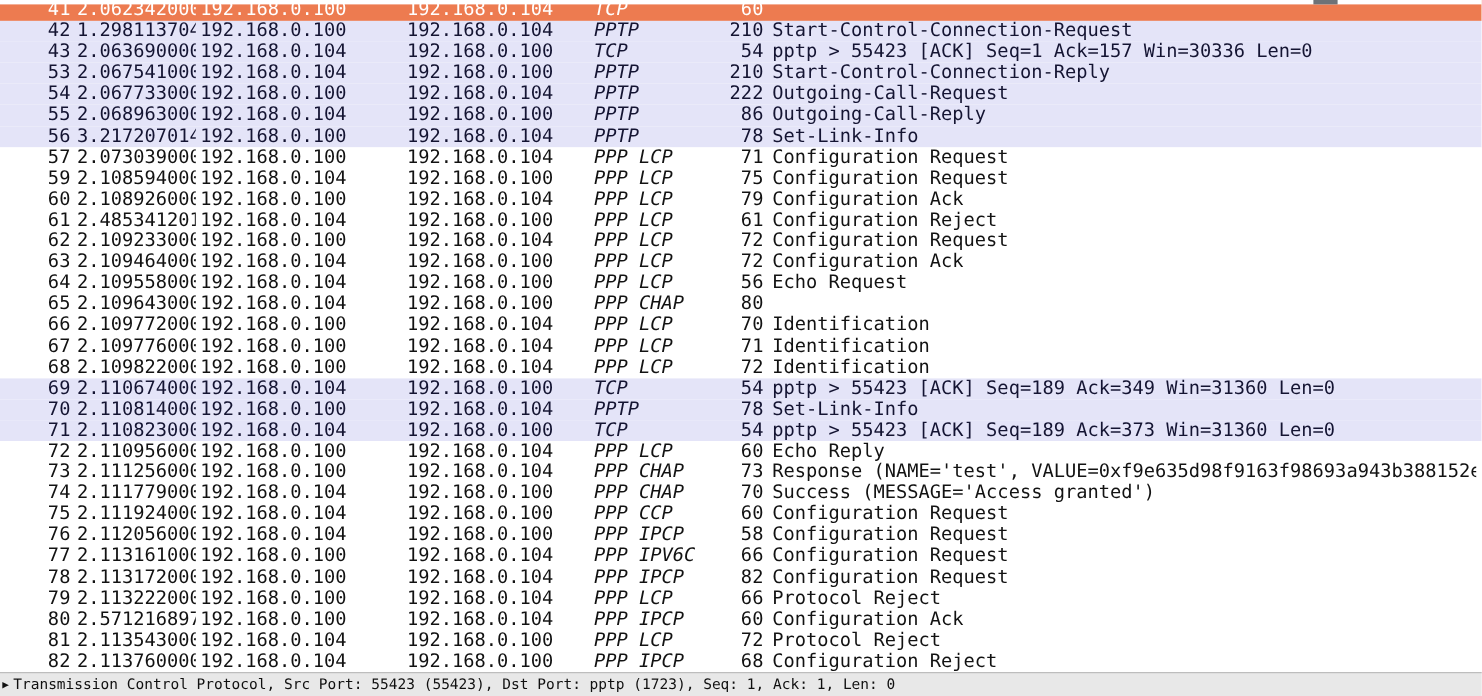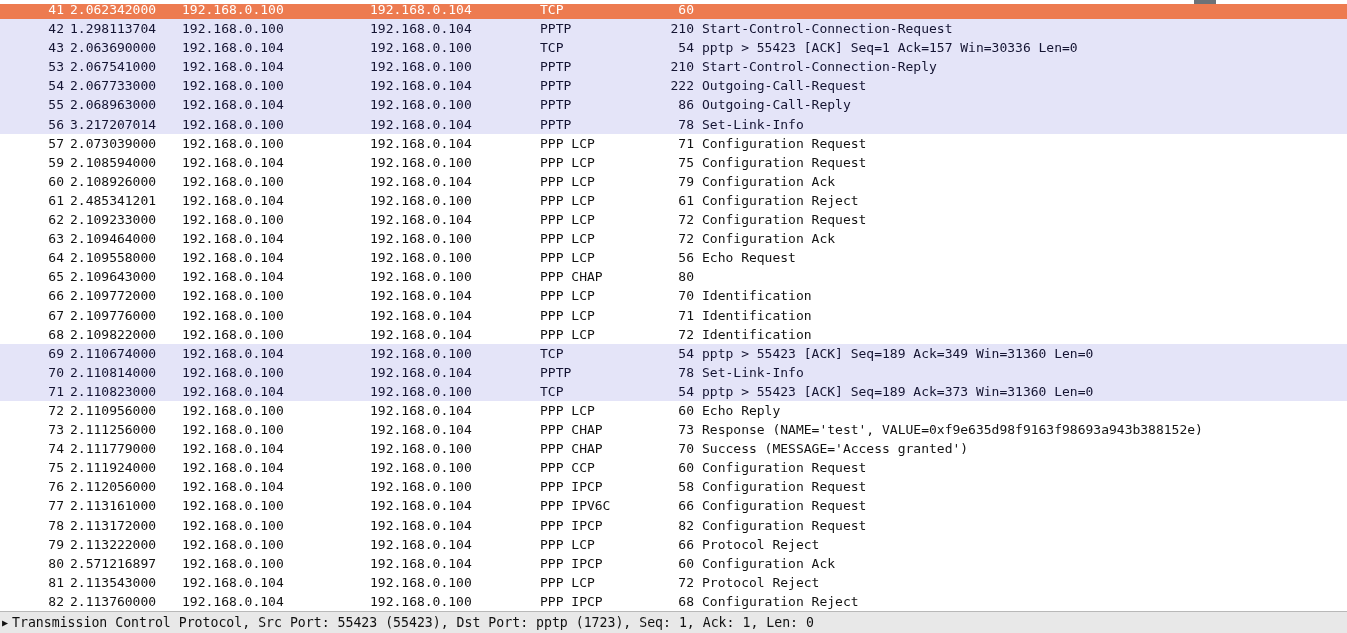--- a/index.html
+++ b/index.html
@@ -47,21 +47,21 @@
     width: 1347px;
     height: 611px;
     background: #ffffff;
     overflow: hidden;
   }
 
   .prow {
     position: relative;
     height: 19.1px;
     line-height: 19.1px;
-    font-size: 13px;
+    font-size: 17px;
     white-space: nowrap;
     color: #121212;
     background: #ffffff;
   }
   .prow.sel {
     background: #ed7b50;
     color: #ffffff;
   }
   .prow.conv {
     background: #e4e4f8;
@@ -71,21 +71,21 @@
   .c {
     position: absolute;
     top: 0;
     overflow: hidden;
     white-space: pre;
   }
   .c-no   { left: 0;    width: 64px;  text-align: right; }
   .c-time { left: 70px; width: 108px; text-align: left; }
   .c-src  { left: 182px; width: 170px; text-align: left; }
   .c-dst  { left: 370px; width: 170px; text-align: left; }
-  .c-pro  { left: 540px; width: 130px; text-align: left; }
+  .c-pro  { left: 540px; width: 130px; text-align: left; font-style: italic; }
   .c-len  { left: 638px; width: 56px;  text-align: right; }
   .c-info { left: 702px; width: 640px; text-align: left; }
 
   
   .statusbar {
     position: absolute;
     left: 0;
     top: 611px;
     width: 1347px;
     height: 22px;

